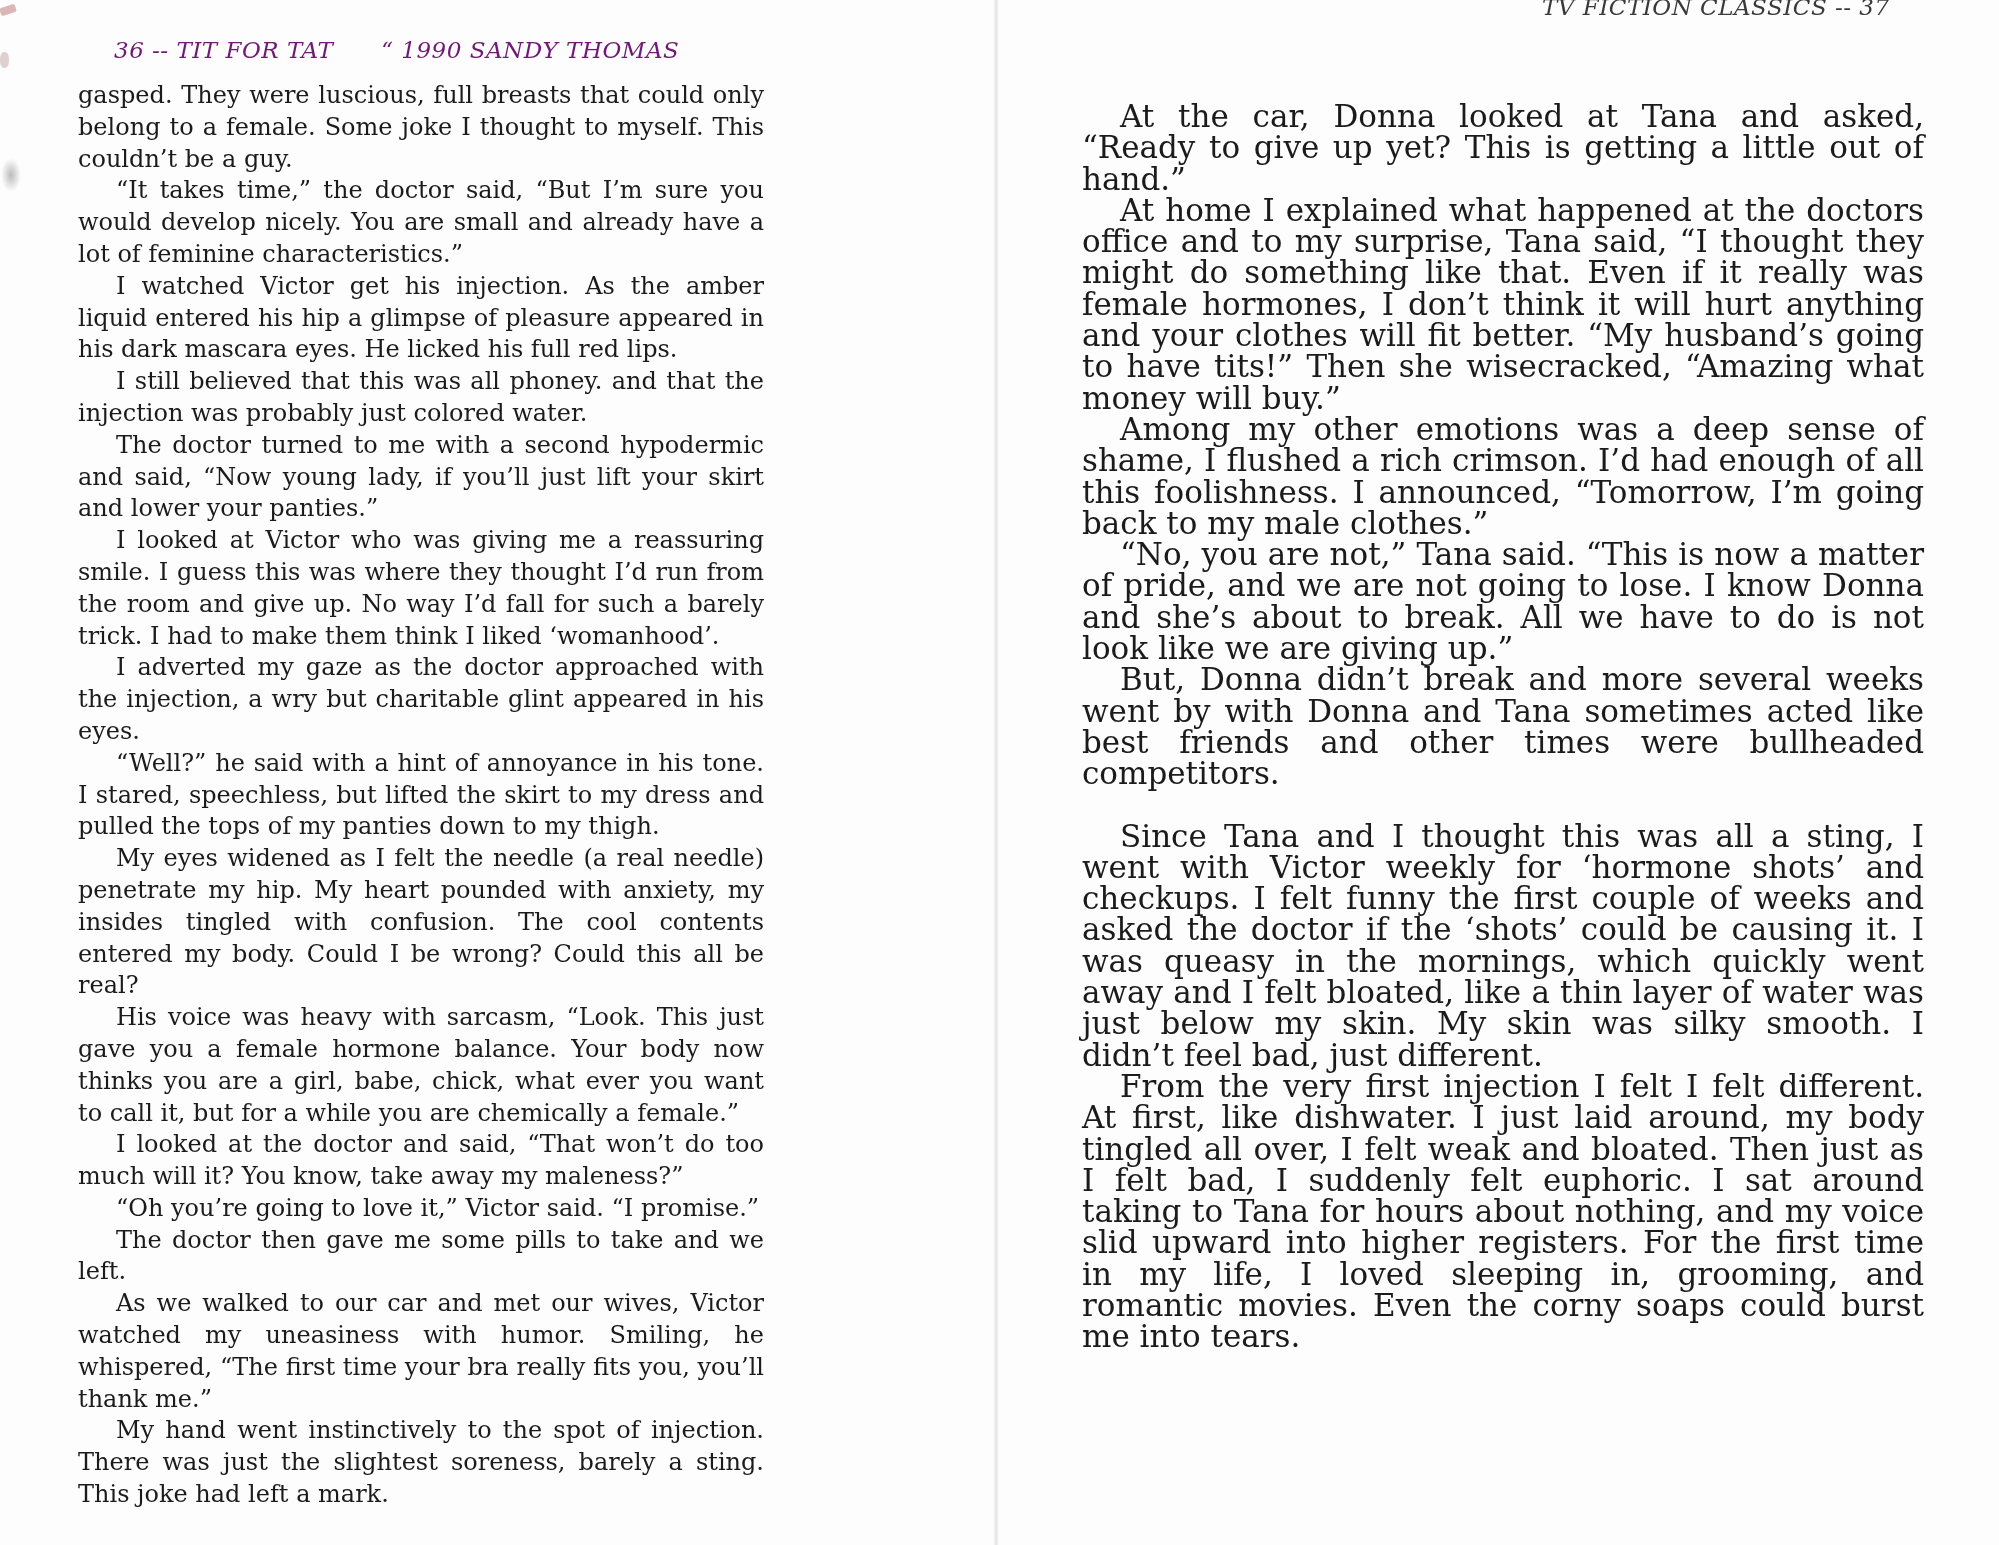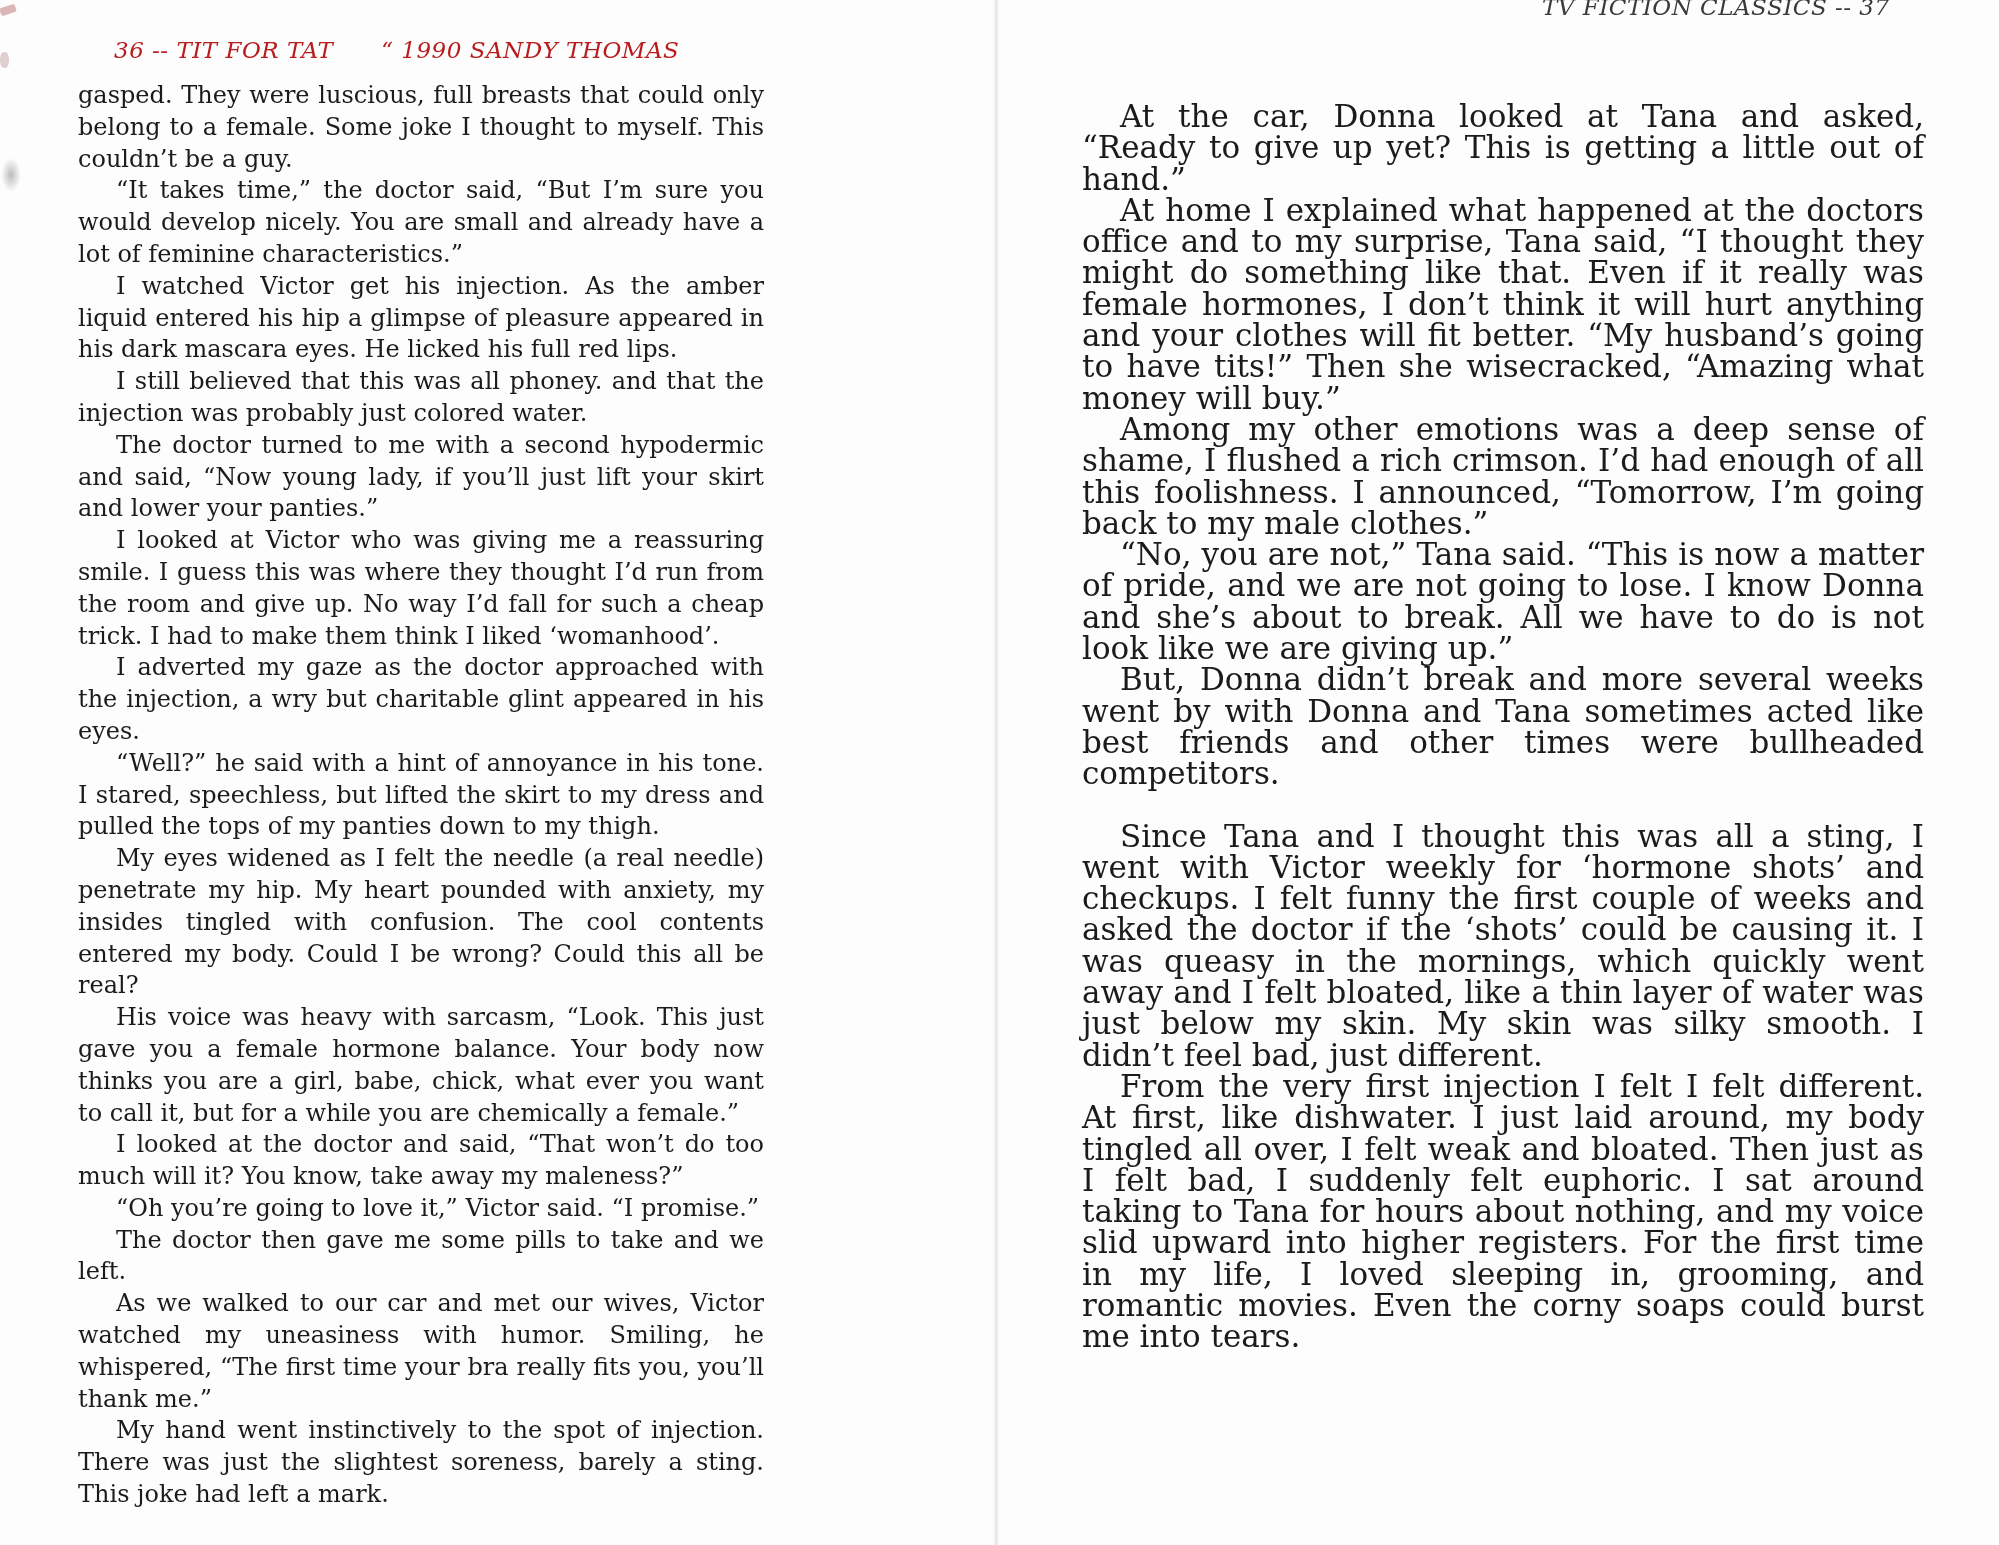--- a/index.html
+++ b/index.html
@@ -29,21 +29,21 @@
   .mark-c { left: 1px; top: 158px; width: 20px; height: 34px; background: radial-gradient(rgba(90,90,95,.40), rgba(90,90,95,0) 70%); }
 
   .page { position: absolute; }
   .page-left { left: 78px; top: 36px; width: 686px; }
   .page-right { left: 1082px; top: 0; width: 842px; }
 
   .pg-header {
     font-style: italic;
     font-size: 23px;
     line-height: 28px;
-    color: #b91c1c;
+    color: #701a75;
     letter-spacing: .5px;
     white-space: nowrap;
   }
   .left-header { margin-left: 36px; margin-bottom: 16px; }
   .left-header .copy { margin-left: 48px; }
 
   
   .right-header-clip {
     position: absolute; left: 460px; top: 0;
     height: 21px; width: 380px;
@@ -82,21 +82,21 @@
   <section class="page page-left">
     <header class="pg-header left-header">
       <span>36 -- TIT FOR TAT</span><span class="copy">“ 1990 SANDY THOMAS</span>
     </header>
     <div class="body-text">
       <p class="para no-indent">gasped.  They were luscious, full breasts that could only belong to a female.  Some joke I thought to myself.  This couldn’t be a guy.</p>
       <p class="para">“It takes time,” the doctor said, “But I’m sure you would develop nicely.  You are small and already have a lot of feminine characteristics.”</p>
       <p class="para">I watched Victor get his injection.  As the amber liquid entered his hip a glimpse of pleasure appeared in his dark mascara eyes.  He licked his full red lips.</p>
       <p class="para">I still believed that this was all phoney. and that the injection was probably just colored water.</p>
       <p class="para">The doctor turned to me with a second hypodermic and said, “Now young lady, if you’ll just lift your skirt and lower your panties.”</p>
-      <p class="para">I looked at Victor who was giving me a reassuring smile.  I guess this was where they thought I’d run from the room and give up.  No way I’d fall for such a cheap trick.  I had to make them think I liked ‘womanhood’.</p>
+      <p class="para">I looked at Victor who was giving me a reassuring smile.  I guess this was where they thought I’d run from the room and give up.  No way I’d fall for such a barely trick.  I had to make them think I liked ‘womanhood’.</p>
       <p class="para">I adverted my gaze as the doctor approached with the injection, a wry but charitable glint appeared in his eyes.</p>
       <p class="para">“Well?” he said with a hint of annoyance in his tone.  I stared, speechless, but lifted the skirt to my dress and pulled the tops of my panties down to my thigh.</p>
       <p class="para">My eyes widened as I felt the needle (a real needle) penetrate my hip.  My heart pounded with anxiety, my insides tingled with confusion.  The cool contents entered my body.  Could I be wrong?  Could this all be real?</p>
       <p class="para">His voice was heavy with sarcasm, “Look.  This just gave you a female hormone balance.  Your body now thinks you are a girl, babe, chick, what ever you want to call it, but for a while you are chemically a female.”</p>
       <p class="para">I looked at the doctor and said, “That won’t do too much will it?  You know, take away my maleness?”</p>
       <p class="para">“Oh you’re going to love it,” Victor said.  “I promise.”</p>
       <p class="para">The doctor then gave me some pills to take and we left.</p>
       <p class="para">As we walked to our car and met our wives, Victor watched my uneasiness with humor.  Smiling, he whispered, “The first time your bra really fits you, you’ll thank me.”</p>
       <p class="para">My hand went instinctively to the spot of injection.  There was just the slightest soreness, barely a sting.  This joke had left a mark.</p>
     </div>

